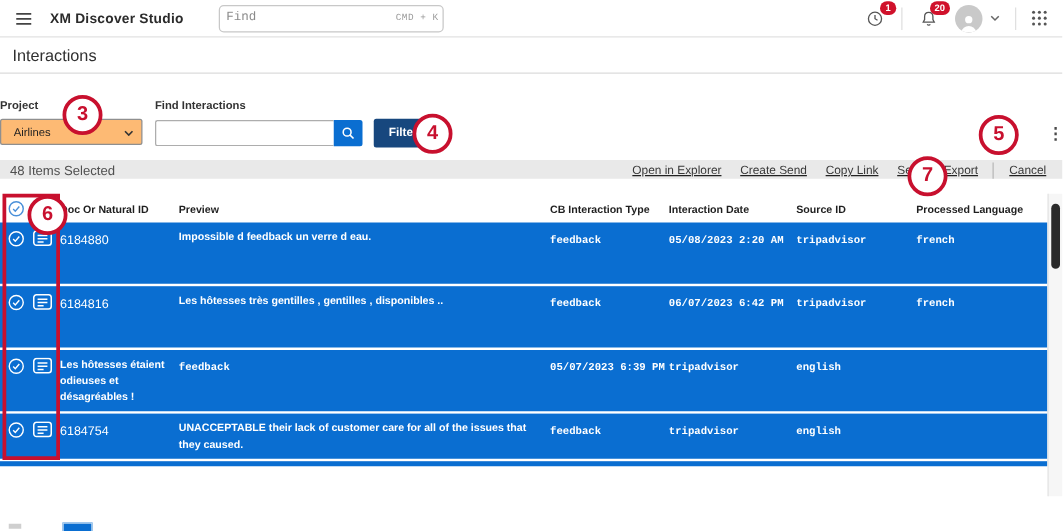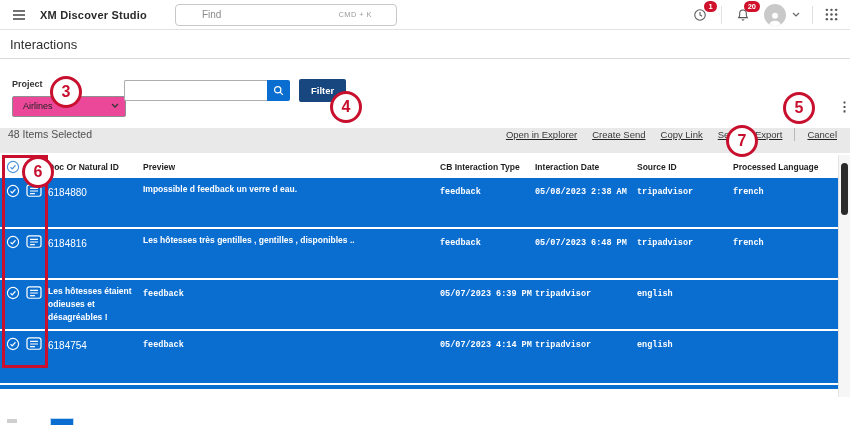--- a/index.html
+++ b/index.html
@@ -9,70 +9,70 @@
     --blue:#0a6ed1; --navy:#17477e; --red:#c8102e; --badge:#d0112b; --bar:#e9e9e9;
   }
   svg{display:block;}
 
   
   .topbar{position:absolute;top:0;left:0;right:0;height:30px;background:#fff;
     border-bottom:1px solid #e2e2e2;display:flex;align-items:center;padding:0 12px;box-sizing:border-box;}
   .hamb{margin-right:14px;cursor:pointer;}
   .app-title{font-size:11px;font-weight:700;color:#2b2b2b;letter-spacing:.2px;}
   .tsearch{margin-left:28px;width:172px;height:20px;border:1px solid #c8c8c8;border-radius:4px;
-    display:flex;align-items:center;padding:0 24px;background:#fff;}
+    display:flex;align-items:center;padding:0 3px;background:#fff;font-family:Liberation Mono, monospace;}
   .tsearch input{flex:1;border:none;outline:none;font-size:10px;min-width:0;font-family:inherit;color:#333;background:transparent;}
   .tsearch input::placeholder{color:#8a8a8a;}
   .kbd{font-size:7.5px;color:#9a9a9a;letter-spacing:.4px;white-space:nowrap;}
   .tright{margin-left:auto;display:flex;align-items:center;gap:12px;}
   .iwrap{position:relative;padding:2px;cursor:pointer;}
   .badge{position:absolute;top:-5px;right:-8px;background:var(--badge);color:#fff;font-size:7.5px;
     font-weight:700;border-radius:8px;padding:1px 4px;line-height:1.2;min-width:5px;text-align:center;}
   .vdiv{width:1px;height:18px;background:#e0e0e0;}
   .avatar{width:22px;height:22px;border-radius:50%;background:#c9c9c9;overflow:hidden;display:flex;
     align-items:flex-end;justify-content:center;cursor:pointer;}
   .chev{margin-left:-6px;cursor:pointer;}
   .grid9{cursor:pointer;}
 
   
   .page-head{position:absolute;top:31px;left:0;right:0;height:27px;border-bottom:1px solid #dcdcdc;
     display:flex;align-items:center;padding-left:10px;font-size:13px;color:#303030;}
 
   
   .flabel{display:block;font-size:9px;font-weight:700;color:#333;margin-bottom:6px;}
-  .filter-project{position:absolute;left:0;top:79px;margin-left:12px;}
+  .filter-project{position:absolute;left:0;top:79px;}
   .selwrap{position:relative;width:114px;}
   .selwrap select{appearance:none;-webkit-appearance:none;width:114px;height:21px;border:1px solid #8f8f8f;
-    border-radius:2px;background:#ec4899;font-size:9px;font-family:inherit;color:#222;padding:0 0 0 10px;}
+    border-radius:2px;background:#fdba74;font-size:9px;font-family:inherit;color:#222;padding:0 0 0 10px;}
   .selchev{position:absolute;right:7px;top:8px;pointer-events:none;}
   .filter-find{position:absolute;left:124px;top:79px;}
   .find-controls{display:flex;align-items:center;}
   .find-controls input{width:132px;height:19px;border:1px solid #adadad;border-right:none;border-radius:2px 0 0 2px;
     outline:none;font-size:9px;font-family:inherit;padding:0 5px;}
   .search-btn{width:23px;height:21px;background:var(--blue);border-radius:0 2px 2px 0;display:flex;
     align-items:center;justify-content:center;cursor:pointer;}
   .filter-btn{margin-left:9px;height:23px;padding:0 12px;background:var(--navy);color:#fff;font-weight:700;
     font-size:9.5px;border-radius:2px;display:flex;align-items:center;cursor:pointer;}
   .kebab{position:absolute;left:838px;top:100px;font-size:13px;font-weight:700;color:#4a4a4a;cursor:pointer;line-height:1;}
 
   
-  .toolbar{position:absolute;top:128px;left:0;right:0;height:25px;background:var(--bar);display:flex;
-    align-items:flex-start;padding:0 13px 0 8px;box-sizing:border-box;}
+  .toolbar{position:absolute;top:128px;left:0;right:0;height:15px;background:var(--bar);display:flex;
+    align-items:flex-end;padding:0 13px 0 8px;box-sizing:border-box;}
   .sel-count{font-size:10.5px;color:#4f4f4f;}
   .actions{margin-left:auto;display:flex;align-items:center;gap:15px;text-decoration:underline;}
   .action{font-size:9.5px;color:#383838;cursor:pointer;white-space:nowrap;}
   .sep{width:1px;height:13px;background:#b8b8b8;margin:0 -3px;}
 
   
   .table{position:absolute;top:155px;left:0;width:838px;}
   .thead,.trow{display:grid;grid-template-columns:26px 22px 95px 297px 95px 102px 96px 1fr;width:838px;}
   .thead{height:23px;align-items:center;background:#fff;font-size:8.5px;font-weight:700;color:#1f1f1f;}
   .thead .hcheck{justify-self:center;color:#4a90d9;}
   .trow{background:var(--blue);color:#fff;border-bottom:2px solid #fff;height:51px;font-size:8.5px;box-sizing:border-box;}
-  .trow:nth-child(4){height:54px;}
+  .trow:nth-child(4){height:38px;}
   .cell{display:block;}
   .c-check{padding-top:6px;justify-self:center;color:#fff;cursor:pointer;}
   .c-doc{padding-top:6px;color:#fff;cursor:pointer;}
   .c-id{padding-top:9px;font-size:10px;}
   .c-prev{padding-top:5px;font-weight:700;line-height:1.55;padding-right:10px;}
   .c-type,.c-date,.c-src,.c-lang{padding-top:9px;font-weight:700;font-family:Liberation Mono, monospace;}
   .partial-row{width:838px;height:4px;background:var(--blue);}
 
   
   .vscroll{position:absolute;right:0;top:155px;width:12px;height:242px;background:#f6f6f6;border-left:1px solid #e3e3e3;box-sizing:border-box;}
@@ -159,20 +159,21 @@
       <option>Airlines</option>
     </select>
     <span class="selchev">
       <svg width="8" height="5" viewBox="0 0 8 5" fill="none" stroke="#333" stroke-width="1.3">
           <path d="M1 1l3 3 3-3"></path>
         </svg>
     </span>
   </span>
 </div>
 <div class="filter-find">
+  <span class="flabel">Find Interactions</span>
   <span class="find-controls">
     <input value="" style="">
     <span class="search-btn">
       <span>
         <svg width="11" height="11" viewBox="0 0 14 14" fill="none" stroke="#fff" stroke-width="1.6">
             <circle cx="6" cy="6" r="4"></circle>
             <path d="M9 9l3.5 3.5"></path>
           </svg>
       </span>
     </span>
@@ -220,41 +221,41 @@
         </span>
         <span class="cell c-doc">
           <svg width="16" height="14" viewBox="0 0 18 16" fill="none" stroke="currentColor" stroke-width="1.4">
             <rect x="1" y="1" width="16" height="13" rx="2.5"></rect>
             <path d="M4.5 5h9M4.5 8h9M4.5 11h5.5"></path>
           </svg>
         </span>
         <span class="cell c-id">6184880</span>
         <span class="cell c-prev">Impossible d feedback un verre d eau.</span>
         <span class="cell c-type">feedback</span>
-        <span class="cell c-date">05/08/2023 2:38 AM</span>
+        <span class="cell c-date">05/08/2023 2:20 AM</span>
         <span class="cell c-src">tripadvisor</span>
         <span class="cell c-lang">french</span>
       </div>
       <div class="trow">
         <span class="cell c-check">
           <svg width="14" height="14" viewBox="0 0 16 16" fill="none" stroke="currentColor" stroke-width="1.3">
             <circle cx="8" cy="8" r="6.4"></circle>
             <path d="M5.2 8.3l1.9 1.9 3.7-4.2"></path>
           </svg>
         </span>
         <span class="cell c-doc">
           <svg width="16" height="14" viewBox="0 0 18 16" fill="none" stroke="currentColor" stroke-width="1.4">
             <rect x="1" y="1" width="16" height="13" rx="2.5"></rect>
             <path d="M4.5 5h9M4.5 8h9M4.5 11h5.5"></path>
           </svg>
         </span>
         <span class="cell c-id">6184816</span>
         <span class="cell c-prev">Les hôtesses très gentilles , gentilles , disponibles ..</span>
         <span class="cell c-type">feedback</span>
-        <span class="cell c-date">05/07/2023 6:48 PM</span>
+        <span class="cell c-date">06/07/2023 6:42 PM</span>
         <span class="cell c-src">tripadvisor</span>
         <span class="cell c-lang">french</span>
       </div>
       <div class="trow">
         <span class="cell c-check">
           <svg width="14" height="14" viewBox="0 0 16 16" fill="none" stroke="currentColor" stroke-width="1.3">
             <circle cx="8" cy="8" r="6.4"></circle>
             <path d="M5.2 8.3l1.9 1.9 3.7-4.2"></path>
           </svg>
         </span>
@@ -277,22 +278,22 @@
             <path d="M5.2 8.3l1.9 1.9 3.7-4.2"></path>
           </svg>
         </span>
         <span class="cell c-doc">
           <svg width="16" height="14" viewBox="0 0 18 16" fill="none" stroke="currentColor" stroke-width="1.4">
             <rect x="1" y="1" width="16" height="13" rx="2.5"></rect>
             <path d="M4.5 5h9M4.5 8h9M4.5 11h5.5"></path>
           </svg>
         </span>
         <span class="cell c-id">6184754</span>
+        <span class="cell c-prev">UNACCEPTABLE their lack of customer care for all of the issues that they caused.</span>
         <span class="cell c-type">feedback</span>
-        <span class="cell c-date">05/07/2023 4:14 PM</span>
         <span class="cell c-src">tripadvisor</span>
         <span class="cell c-lang">english</span>
       </div>
     </div>
   <div class="partial-row"></div>
 </div>
 
 <div class="vscroll">
   <div class="vthumb"></div>
 </div>

